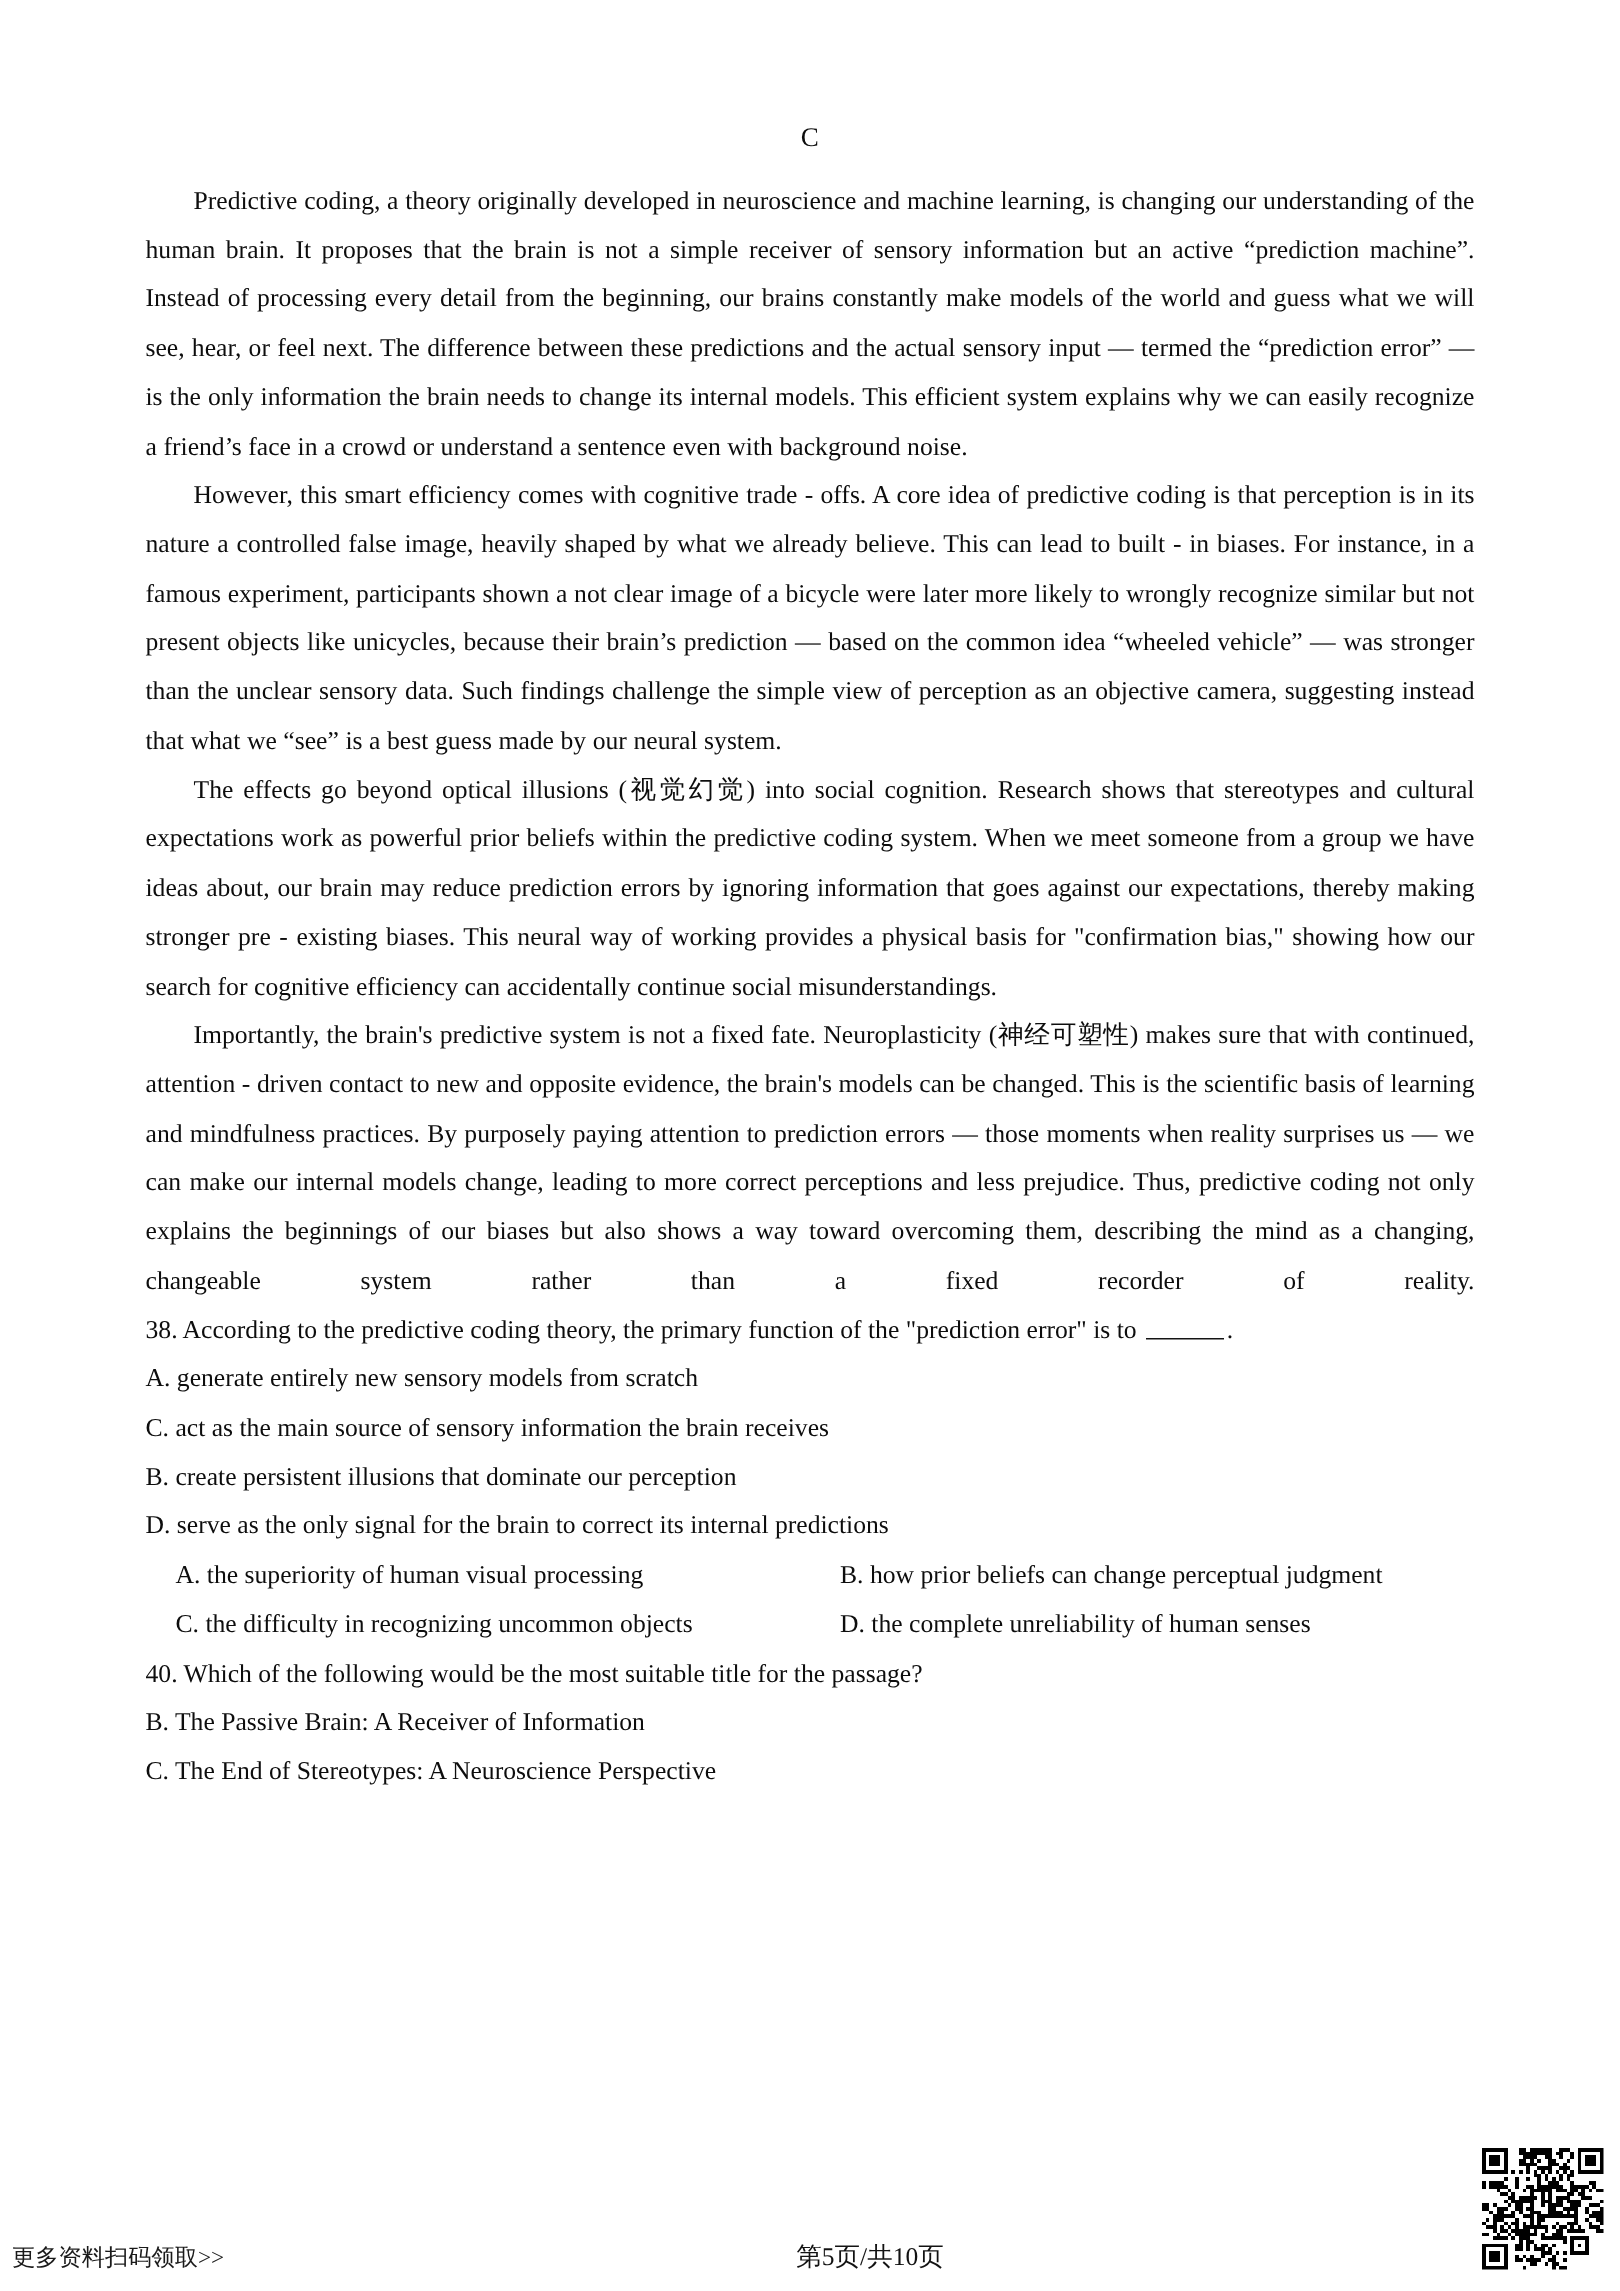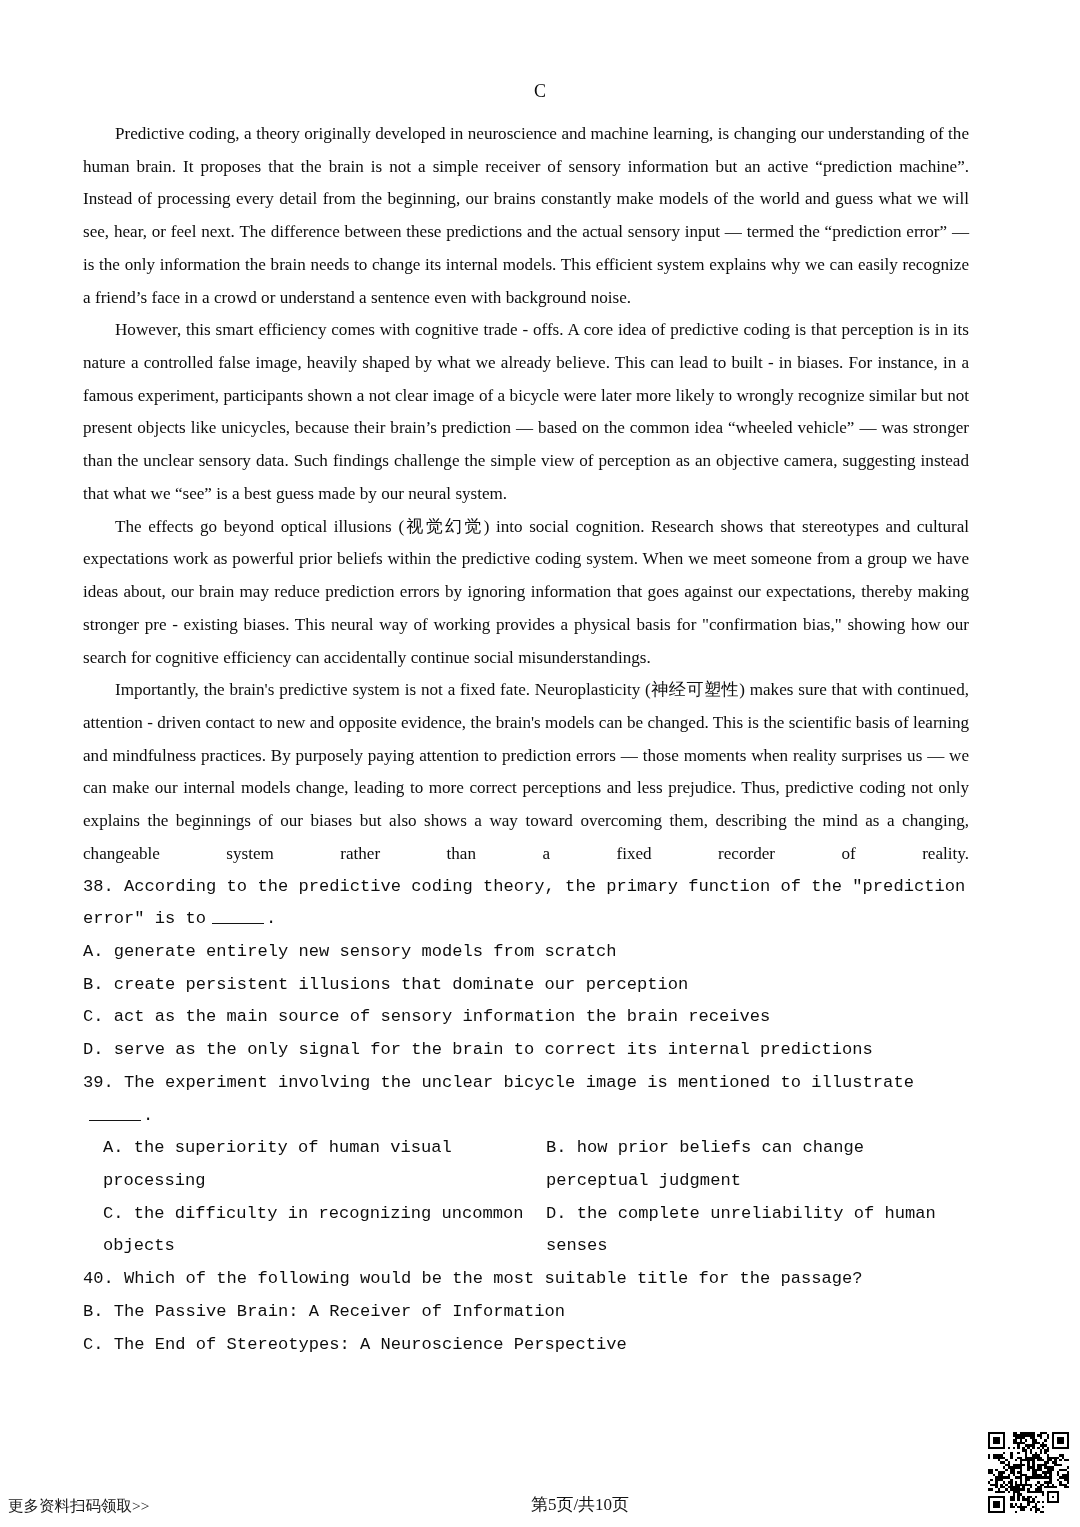--- a/index.html
+++ b/index.html
@@ -30,21 +30,21 @@
     width: 1080px;
     text-align: center;
     font-size: 18px;
     line-height: 24px;
     letter-spacing: 0.2px;
   }
 
   .body-block {
     position: absolute;
     top: 118px;
-    left: 83px;
+    left: 97px;
     width: 886px;
   }
 
   p.para {
     margin: 0;
     font-size: 17.1px;
     line-height: 32.72px;
     text-align: justify;
     text-align-last: left;
     text-indent: 32px;
@@ -53,21 +53,20 @@
     hyphens: none;
   }
 
   p.para.last-full {
     text-align: justify;
     text-align-last: justify;
   }
 
   .questions {
     margin-top: 0;
-    font-family: Liberation Mono, monospace;
   }
 
   .q-line {
     font-size: 17.1px;
     line-height: 32.72px;
     text-indent: 0;
     white-space: nowrap;
   }
 
   .q-stem {
@@ -143,27 +142,24 @@
     <p class="para">However, this smart efficiency comes with cognitive trade - offs. A core idea of predictive coding is that perception is in its nature a controlled false image, heavily shaped by what we already believe. This can lead to built - in biases. For instance, in a famous experiment, participants shown a not clear image of a bicycle were later more likely to wrongly recognize similar but not present objects like unicycles, because their brain’s prediction — based on the common idea “wheeled vehicle” — was stronger than the unclear sensory data. Such findings challenge the simple view of perception as an objective camera, suggesting instead that what we “see” is a best guess made by our neural system.</p>
     <p class="para">The effects go beyond optical illusions (视觉幻觉) into social cognition. Research shows that stereotypes and cultural expectations work as powerful prior beliefs within the predictive coding system. When we meet someone from a group we have ideas about, our brain may reduce prediction errors by ignoring information that goes against our expectations, thereby making stronger pre - existing biases. This neural way of working provides a physical basis for "confirmation bias," showing how our search for cognitive efficiency can accidentally continue social misunderstandings.</p>
     <p class="para last-full">Importantly, the brain's predictive system is not a fixed fate. Neuroplasticity (神经可塑性) makes sure that with continued, attention - driven contact to new and opposite evidence, the brain's models can be changed. This is the scientific basis of learning and mindfulness practices. By purposely paying attention to prediction errors — those moments when reality surprises us — we can make our internal models change, leading to more correct perceptions and less prejudice. Thus, predictive coding not only explains the beginnings of our biases but also shows a way toward overcoming them, describing the mind as a changing, changeable system rather than a fixed recorder of reality.</p>
 
     <div class="questions">
 
       <div class="q-stem">
         <span>38. According to the predictive coding theory, the primary function of the "prediction error" is to</span><span class="blank-rule"></span><span>.</span>
       </div>
       <div class="q-line">A. generate entirely new sensory models from scratch</div>
+      <div class="q-line">C. act as the main source of sensory information the brain receives</div>
       <div class="q-line">B. create persistent illusions that dominate our perception</div>
-      <div class="q-line">C. act as the main source of sensory information the brain receives</div>
       <div class="q-line">D. serve as the only signal for the brain to correct its internal predictions</div>
 
-      <div class="q-stem">
-        <span>39. The experiment involving the unclear bicycle image is mentioned to illustrate</span><span class="blank-rule"></span><span>.</span>
-      </div>
       <div class="opt-row">
         <div class="col-a">A. the superiority of human visual processing</div>
         <div class="col-b">B. how prior beliefs can change perceptual judgment</div>
       </div>
       <div class="opt-row">
         <div class="col-a">C. the difficulty in recognizing uncommon objects</div>
         <div class="col-b">D. the complete unreliability of human senses</div>
       </div>
 
       <div class="q-stem">

